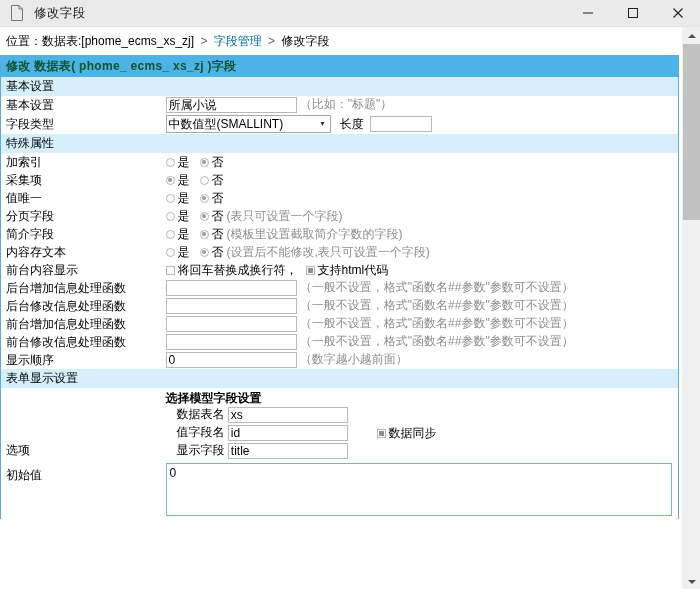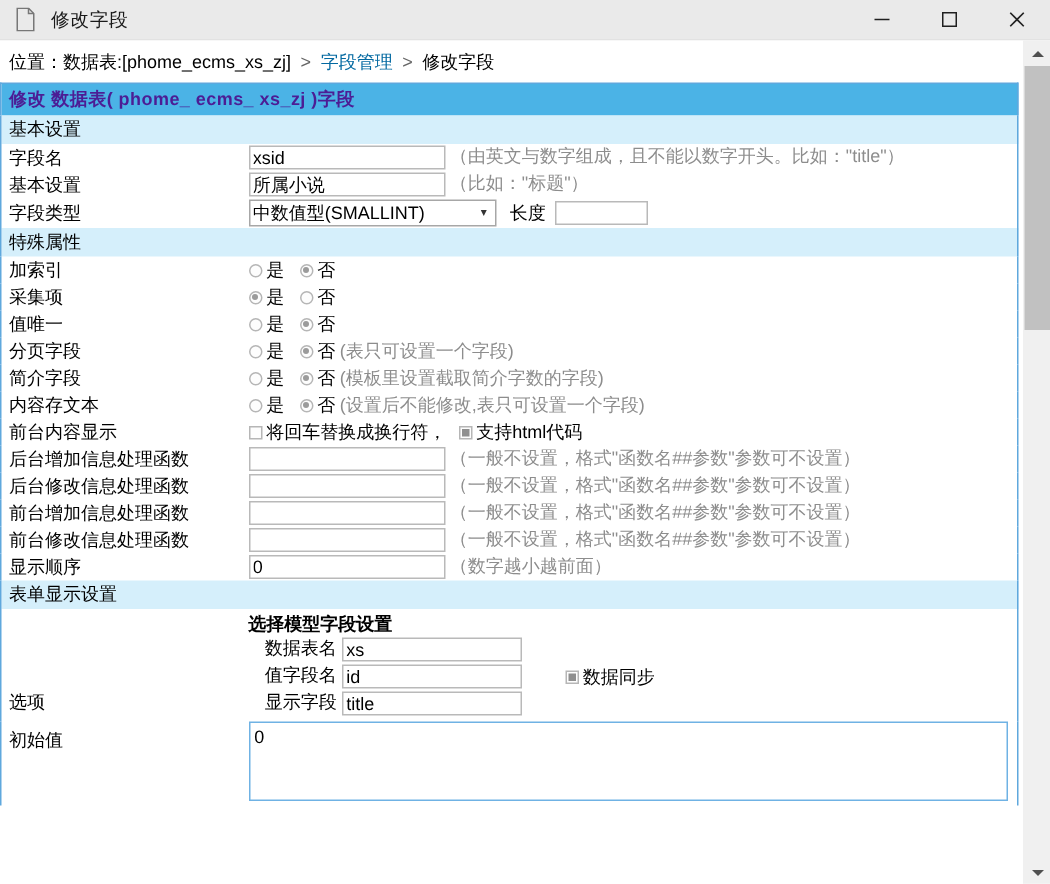--- a/index.html
+++ b/index.html
@@ -94,21 +94,21 @@
     border-right: 1px solid #5fa8dd;
   }
   .form-table td {
     padding: 0;
     vertical-align: middle;
     font-size: 12px;
     line-height: 14px;
   }
   .hdr-main {
     background: #4bb3e6;
-    color: #4c1d95;
+    color: #14532d;
     font-weight: bold;
     font-size: 12.5px;
     padding: 3px 0 4px 5px !important;
     letter-spacing: 0.3px;
   }
   .hdr-sec {
     background: #d5effb;
     color: #000;
     font-size: 12px;
     padding: 2px 0 3px 5px !important;
@@ -312,27 +312,20 @@
 
     <tbody>
           <tr>
       <td class="hdr-main" colspan="2">修改 数据表( phome_ ecms_ xs_zj )字段</td>
     </tr>
 
     <tr>
       <td class="hdr-sec" colspan="2">基本设置</td>
     </tr>
 
-    <tr>
-      <td class="lbl">字段名</td>
-      <td class="val">
-        <input type="text" class="in-wide" value="xsid" style="">
-        <span class="hint">（由英文与数字组成，且不能以数字开头。比如："title"）</span>
-      </td>
-    </tr>
 
     <tr>
       <td class="lbl">基本设置</td>
       <td class="val">
         <input type="text" class="in-wide" value="所属小说" style="">
         <span class="hint">（比如："标题"）</span>
       </td>
     </tr>
 
     <tr>

